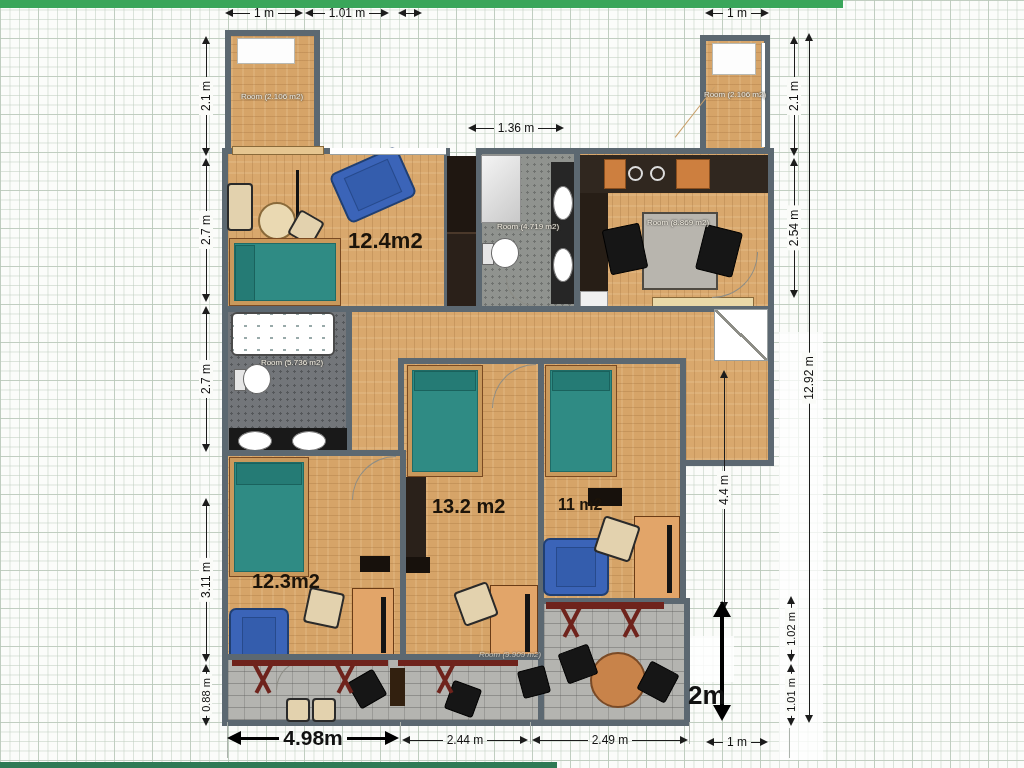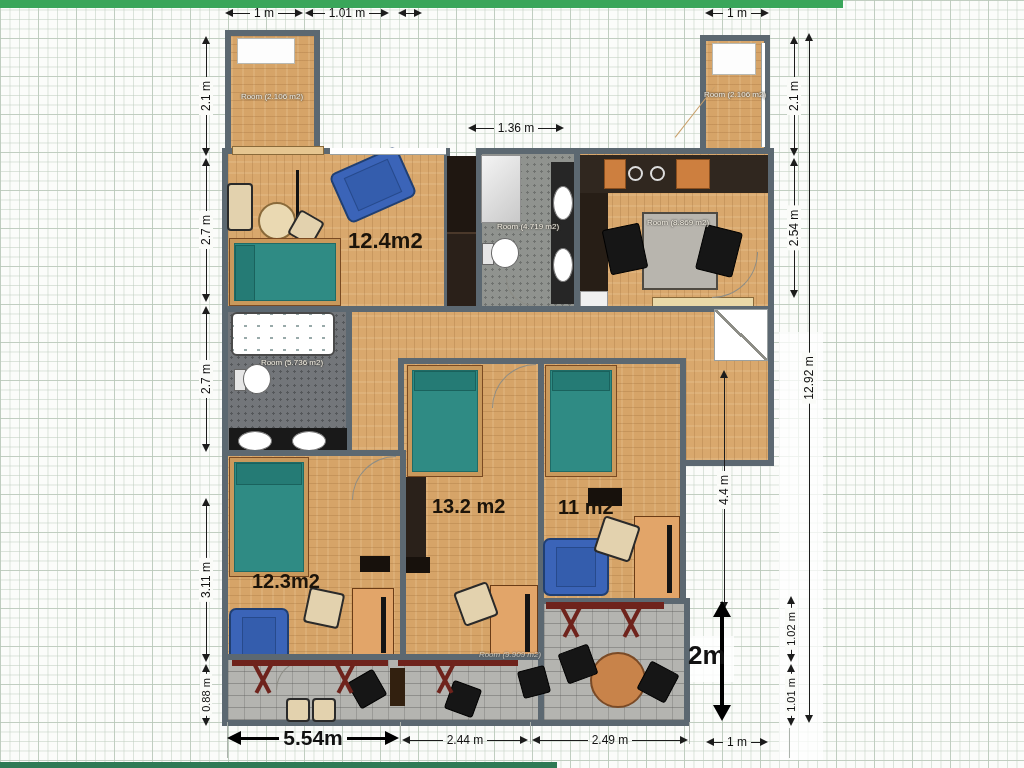--- a/index.html
+++ b/index.html
@@ -168,21 +168,21 @@
 
   <div class="abs room woodv" style="left:538px;top:358px;width:148px;height:248px;"></div>
   <div class="abs bed" style="left:545px;top:365px;width:72px;height:112px;">
     <div class="m"></div>
       <div class="p" style="left:6px;top:5px;right:6px;height:18px;"></div>
   </div>
   <div class="abs" style="left:588px;top:488px;width:34px;height:18px;background:#17110c;"></div>
   <div class="abs bchair" style="left:543px;top:538px;width:66px;height:58px;"></div>
   <div class="abs desk v" style="left:634px;top:516px;width:46px;height:86px;"></div>
   <div class="abs dchair" style="left:598px;top:520px;width:38px;height:38px;transform:rotate(18deg);"></div>
-  <div class="abs arealbl" style="left:558px;top:496px;font-size:20px;">11 m2</div>
+  <div class="abs arealbl" style="left:558px;top:496px;font-size:16px;">11 m2</div>
 
   <div class="abs room woodv" style="left:222px;top:450px;width:184px;height:216px;"></div>
   <div class="abs arc" style="left:352px;top:456px;width:44px;height:44px;border-right:none;border-bottom:none;border-radius:100% 0 0 0;"></div>
   <div class="abs bed" style="left:229px;top:457px;width:80px;height:120px;">
     <div class="m"></div>
       <div class="p" style="left:6px;top:5px;right:6px;height:20px;"></div>
   </div>
   <div class="abs" style="left:360px;top:556px;width:30px;height:16px;background:#17110c;"></div>
   <div class="abs bchair" style="left:229px;top:608px;width:60px;height:58px;"></div>
   <div class="abs desk v" style="left:352px;top:588px;width:42px;height:74px;"></div>
@@ -300,21 +300,21 @@
       <span class="au"></span>
       <span class="ln"></span>
       <span class="lb">4.4 m</span>
       <span class="ad"></span>
     </div>
   <div class="abs dimv b" style="left:714px;top:601px;height:120px;">
       <span class="au"></span>
       <span class="ln"></span>
       <span class="ad"></span>
     </div>
-  <div class="abs" style="left:688px;top:640px;font-size:26px;font-weight:800;z-index:6;">2m</div>
+  <div class="abs" style="left:688px;top:680px;font-size:26px;font-weight:800;z-index:6;">2m</div>
   <div class="abs dimv" style="left:783px;top:596px;height:66px;">
       <span class="au"></span>
       <span class="ln"></span>
       <span class="lb" style="font-size:11px;">1.02 m</span>
       <span class="ad"></span>
     </div>
   <div class="abs dimv" style="left:783px;top:664px;height:62px;">
       <span class="au"></span>
       <span class="ln"></span>
       <span class="lb" style="font-size:11px;">1.01 m</span>
@@ -324,21 +324,21 @@
       <span class="al"></span>
       <span class="ln"></span>
       <span class="lb">1 m</span>
       <span class="ln"></span>
       <span class="ar"></span>
     </div>
 
   <div class="abs dimh b" style="left:227px;top:725px;width:172px;">
       <span class="al"></span>
       <span class="ln"></span>
-      <span class="lb">5.54m</span>
+      <span class="lb">4.98m</span>
       <span class="ln"></span>
       <span class="ar"></span>
     </div>
   <div class="abs dimh" style="left:402px;top:733px;width:126px;">
       <span class="al"></span>
       <span class="ln"></span>
       <span class="lb">2.44 m</span>
       <span class="ln"></span>
       <span class="ar"></span>
     </div>

